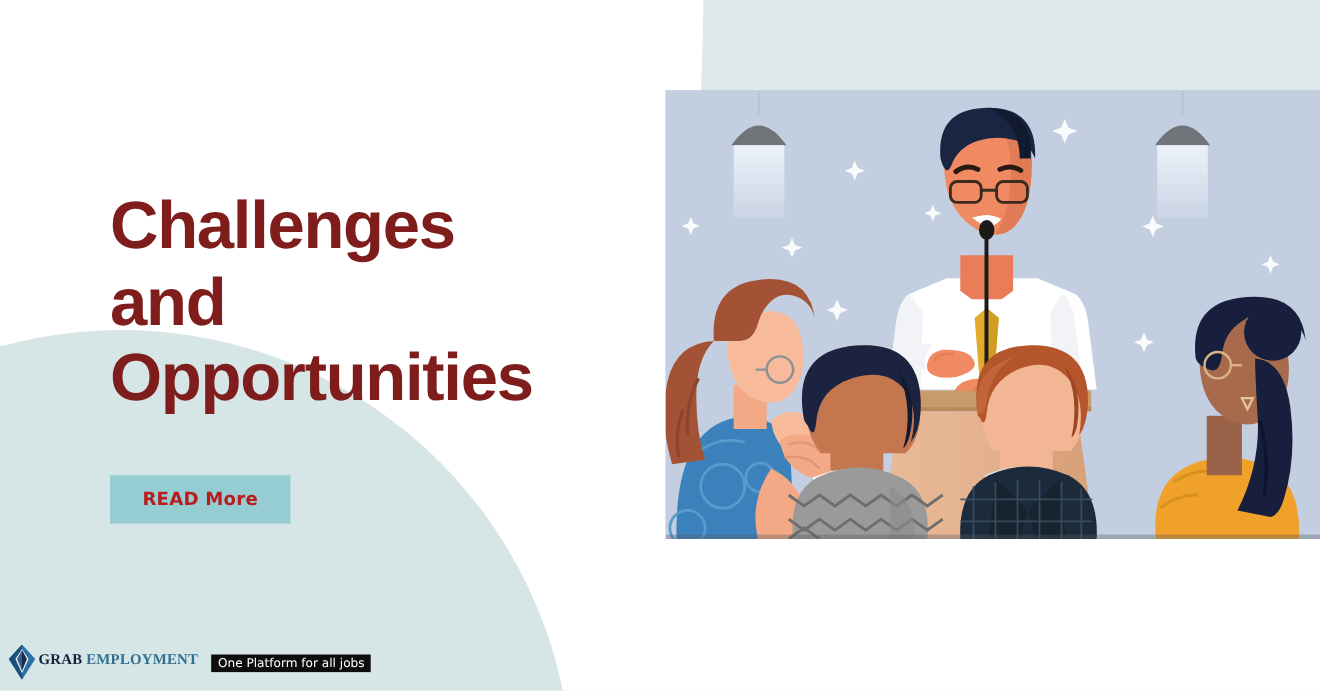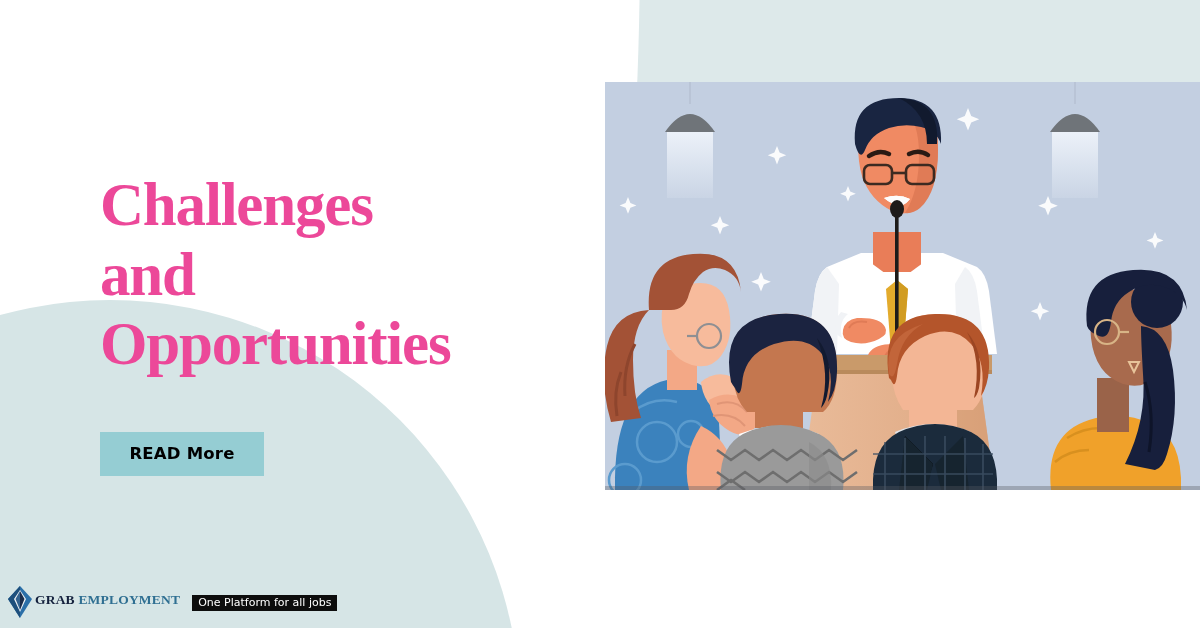--- a/index.html
+++ b/index.html
@@ -43,37 +43,37 @@
   }
 
   
   .left-col {
     position:absolute;
     left:100px; top:170px;
     width:470px;
     z-index:5;
   }
   .headline {
-    font-family:Liberation Serif, serif;
+    font-family:Liberation Sans, sans-serif;
     font-weight:bold;
     font-size:61px;
     line-height:1.14;
     letter-spacing:-1.2px;
-    color:#ec4899;
+    color:#7f1d1d;
     white-space:pre-line;
   }
   .read-more-btn {
     display:inline-flex;
     align-items:center;
     justify-content:center;
     margin-top:53px;
     width:164px;
     height:44px;
     background:#95cdd3;
-    color:#000000;
+    color:#b91c1c;
     font-family:"DejaVu Sans", sans-serif;
     font-weight:bold;
     font-size:16.5px;
     letter-spacing:0.2px;
     border:none;
     cursor:pointer;
   }
 
   
   .logo {

